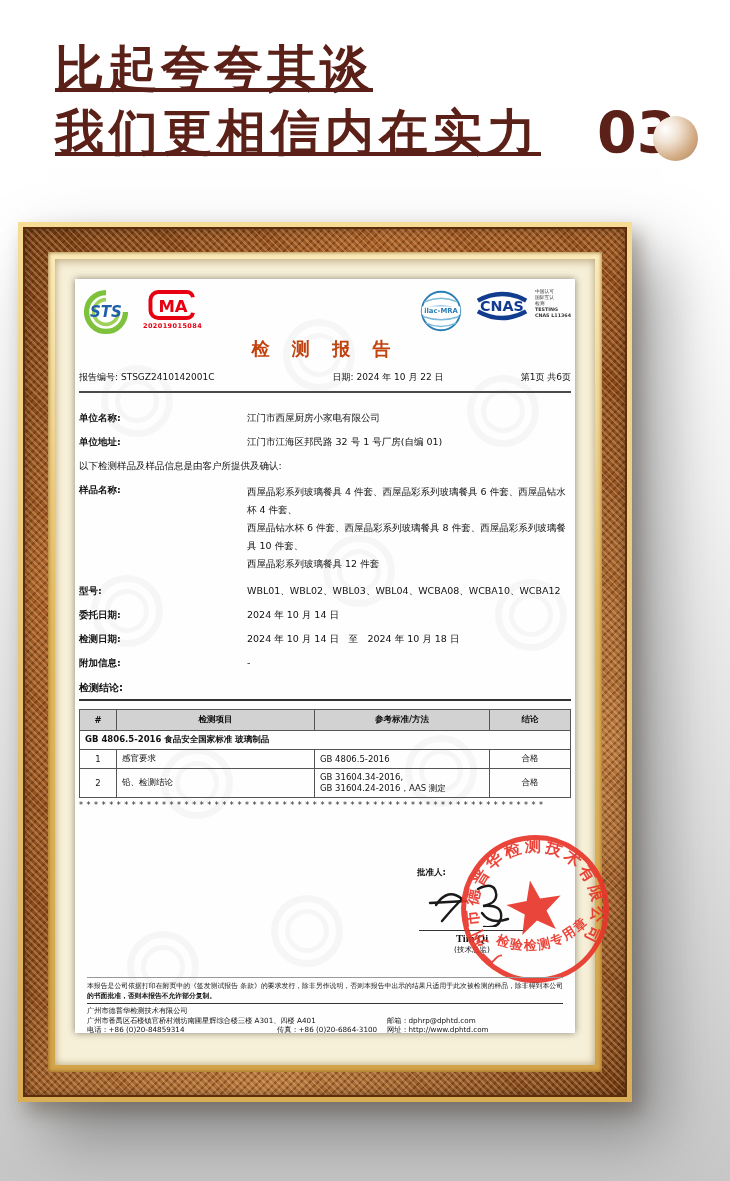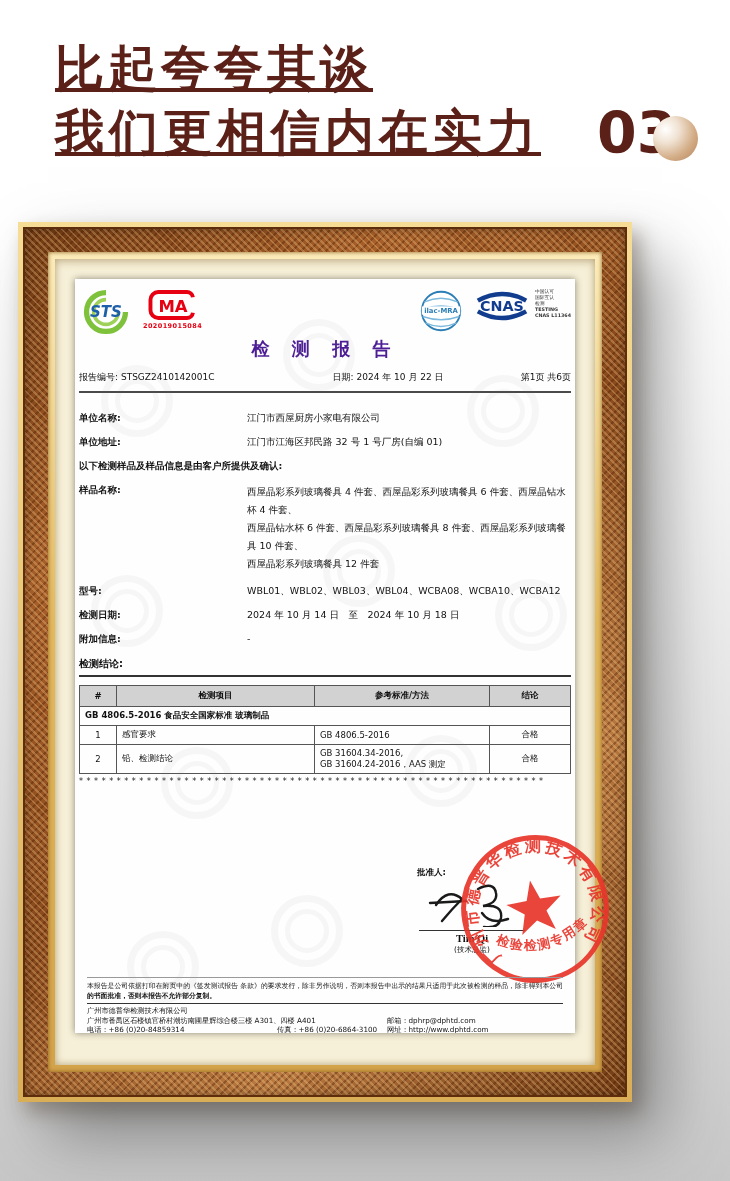--- a/index.html
+++ b/index.html
@@ -39,31 +39,31 @@
   .wm::after{content:"";position:absolute;inset:7px;border-radius:50%;border:5px solid #777;}
   
   .logo-row{display:flex;align-items:flex-start;gap:10px;height:50px;}
   .cma-box{display:flex;flex-direction:column;align-items:center;}
   .cma-num{font-size:6.5px;font-weight:bold;color:#e60012;letter-spacing:.4px;margin-top:1px;}
   .cnas-box{display:flex;gap:4px;align-items:flex-start;}
   .cnas-cap{font-size:4.8px;line-height:6px;color:#333;}
   .cnas-cap .b{font-weight:bold;}
   .spacer{flex:1;}
   
-  .doc-title{text-align:center;font-size:18px;font-weight:bold;letter-spacing:8px;margin-top:-2px;color:#4c1d95;}
+  .doc-title{text-align:center;font-size:18px;font-weight:bold;letter-spacing:8px;margin-top:-2px;color:#c2410c;}
   .meta{display:flex;margin-top:10px;font-size:9px;padding-bottom:7px;border-bottom:2px solid #4a4a4a;}
   .meta .m-left{flex:1.2;}
   .meta .m-center{flex:1;text-align:center;}
   .meta .m-right{width:92px;text-align:right;}
   
   .info{margin-top:18px;font-size:9.5px;}
   .irow{display:flex;margin-bottom:11px;line-height:13px;gap:18px;}
   .irow .lbl{width:118px;font-weight:bold;flex:none;}
   .irow .val{flex:1;margin-left:32px;}
-  .note-line{font-weight:bold;margin-bottom:11px;line-height:13px;}
+  .note-line{font-weight:normal;margin-bottom:11px;line-height:13px;}
   .sample .val div{line-height:18px;}
   
   .concl-head{margin-top:12px;font-size:10px;font-weight:bold;border-bottom:2px solid #333;padding-bottom:4px;}
   table.res{width:100%;border-collapse:collapse;margin-top:8px;font-size:8.5px;}
   table.res td{border:1px solid #555;padding:3px 5px;vertical-align:middle;}
   table.res .hd{background:#d2d2d2;font-weight:bold;text-align:center;padding:4px 5px;}
   table.res .c{text-align:center;}
   table.res .grp{font-weight:bold;}
   table.res .ml{line-height:11px;}
   .stars{margin-top:3px;font-size:8px;letter-spacing:.5px;white-space:nowrap;overflow:hidden;color:#222;}
@@ -173,20 +173,24 @@
           <div class="lbl">样品名称:</div>
           <div class="val">
             <div>西屋晶彩系列玻璃餐具 4 件套、西屋晶彩系列玻璃餐具 6 件套、西屋晶钻水杯 4 件套、</div>
             <div>西屋晶钻水杯 6 件套、西屋晶彩系列玻璃餐具 8 件套、西屋晶彩系列玻璃餐具 10 件套、</div>
             <div>西屋晶彩系列玻璃餐具 12 件套</div>
           </div>
         </div>
         <div class="irow">
           <div class="lbl">型号:</div>
           <div class="val">WBL01、WBL02、WBL03、WBL04、WCBA08、WCBA10、WCBA12</div>
+        </div>
+        <div class="irow">
+          <div class="lbl">委托日期:</div>
+          <div class="val">2024 年 10 月 14 日</div>
         </div>
         <div class="irow">
           <div class="lbl">检测日期:</div>
           <div class="val">2024 年 10 月 14 日　至　2024 年 10 月 18 日</div>
         </div>
         <div class="irow">
           <div class="lbl">附加信息:</div>
           <div class="val">-</div>
         </div>
       </div>

